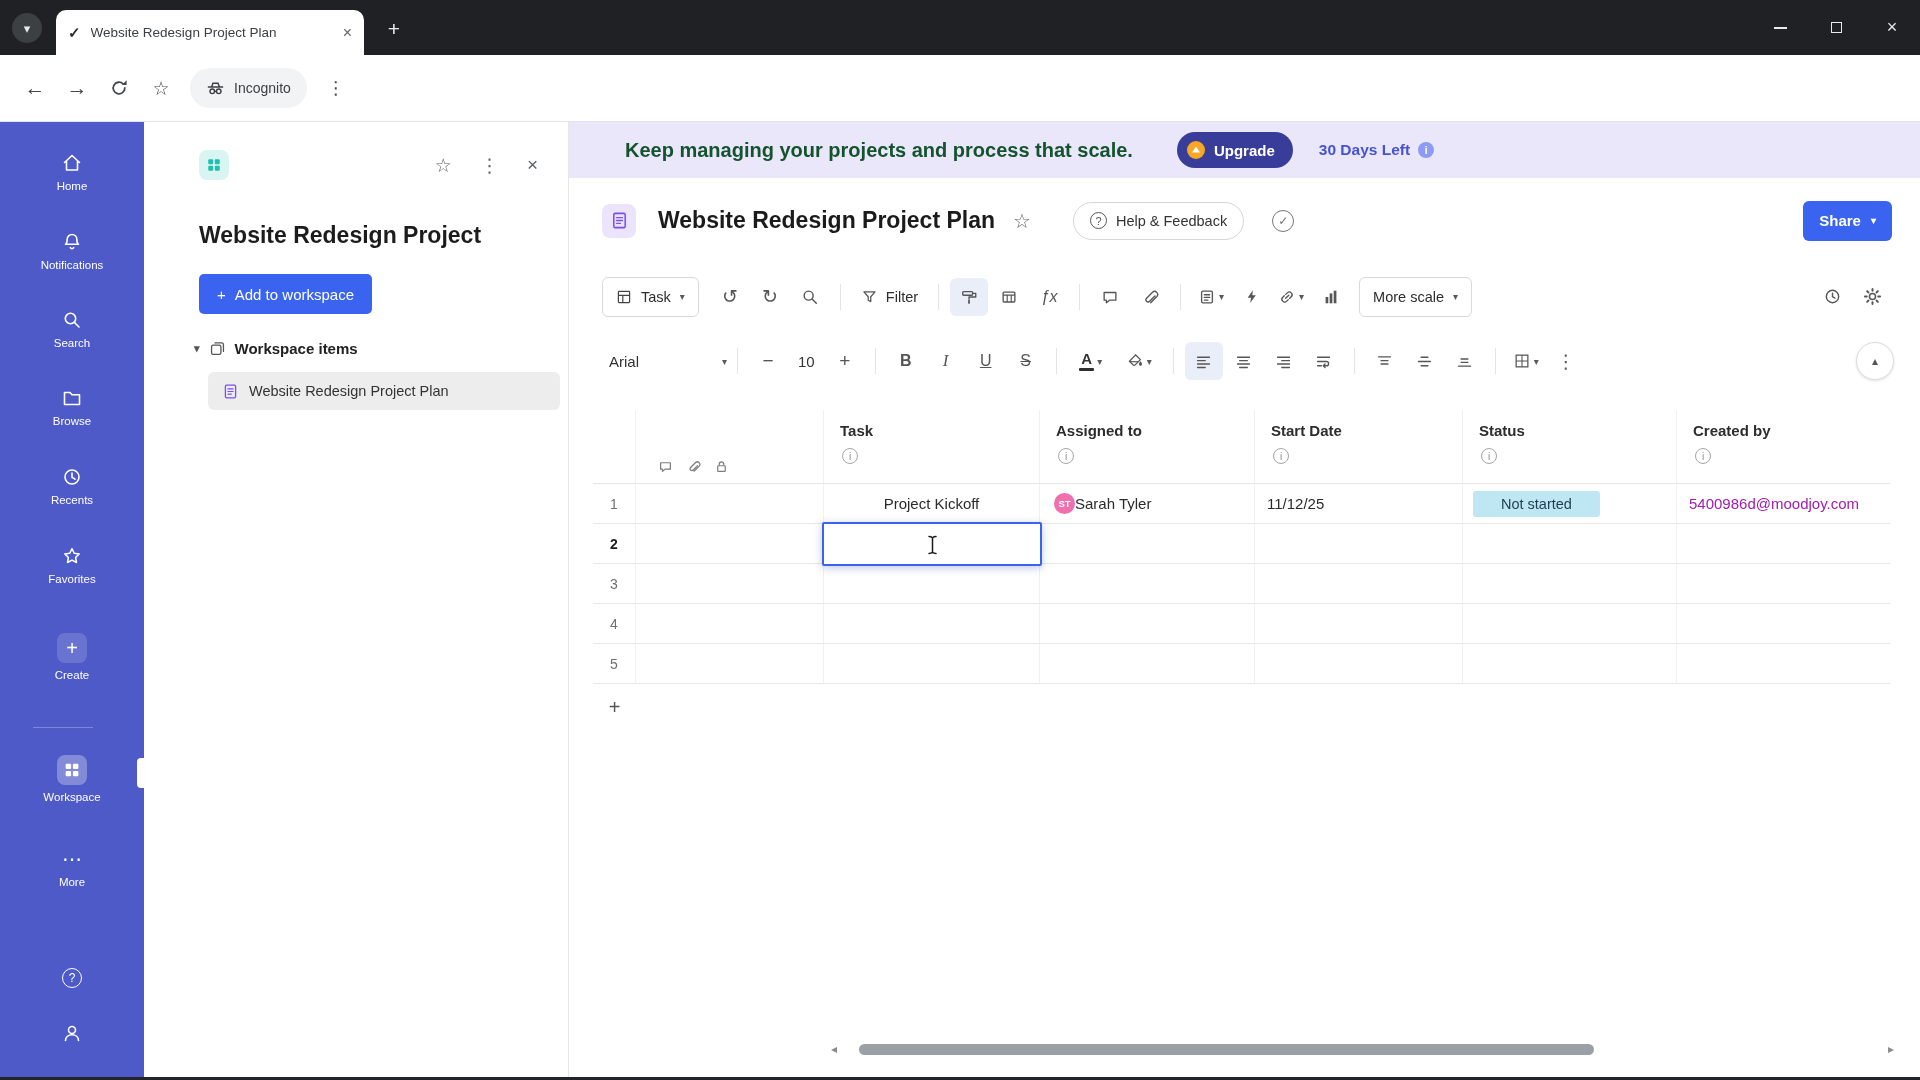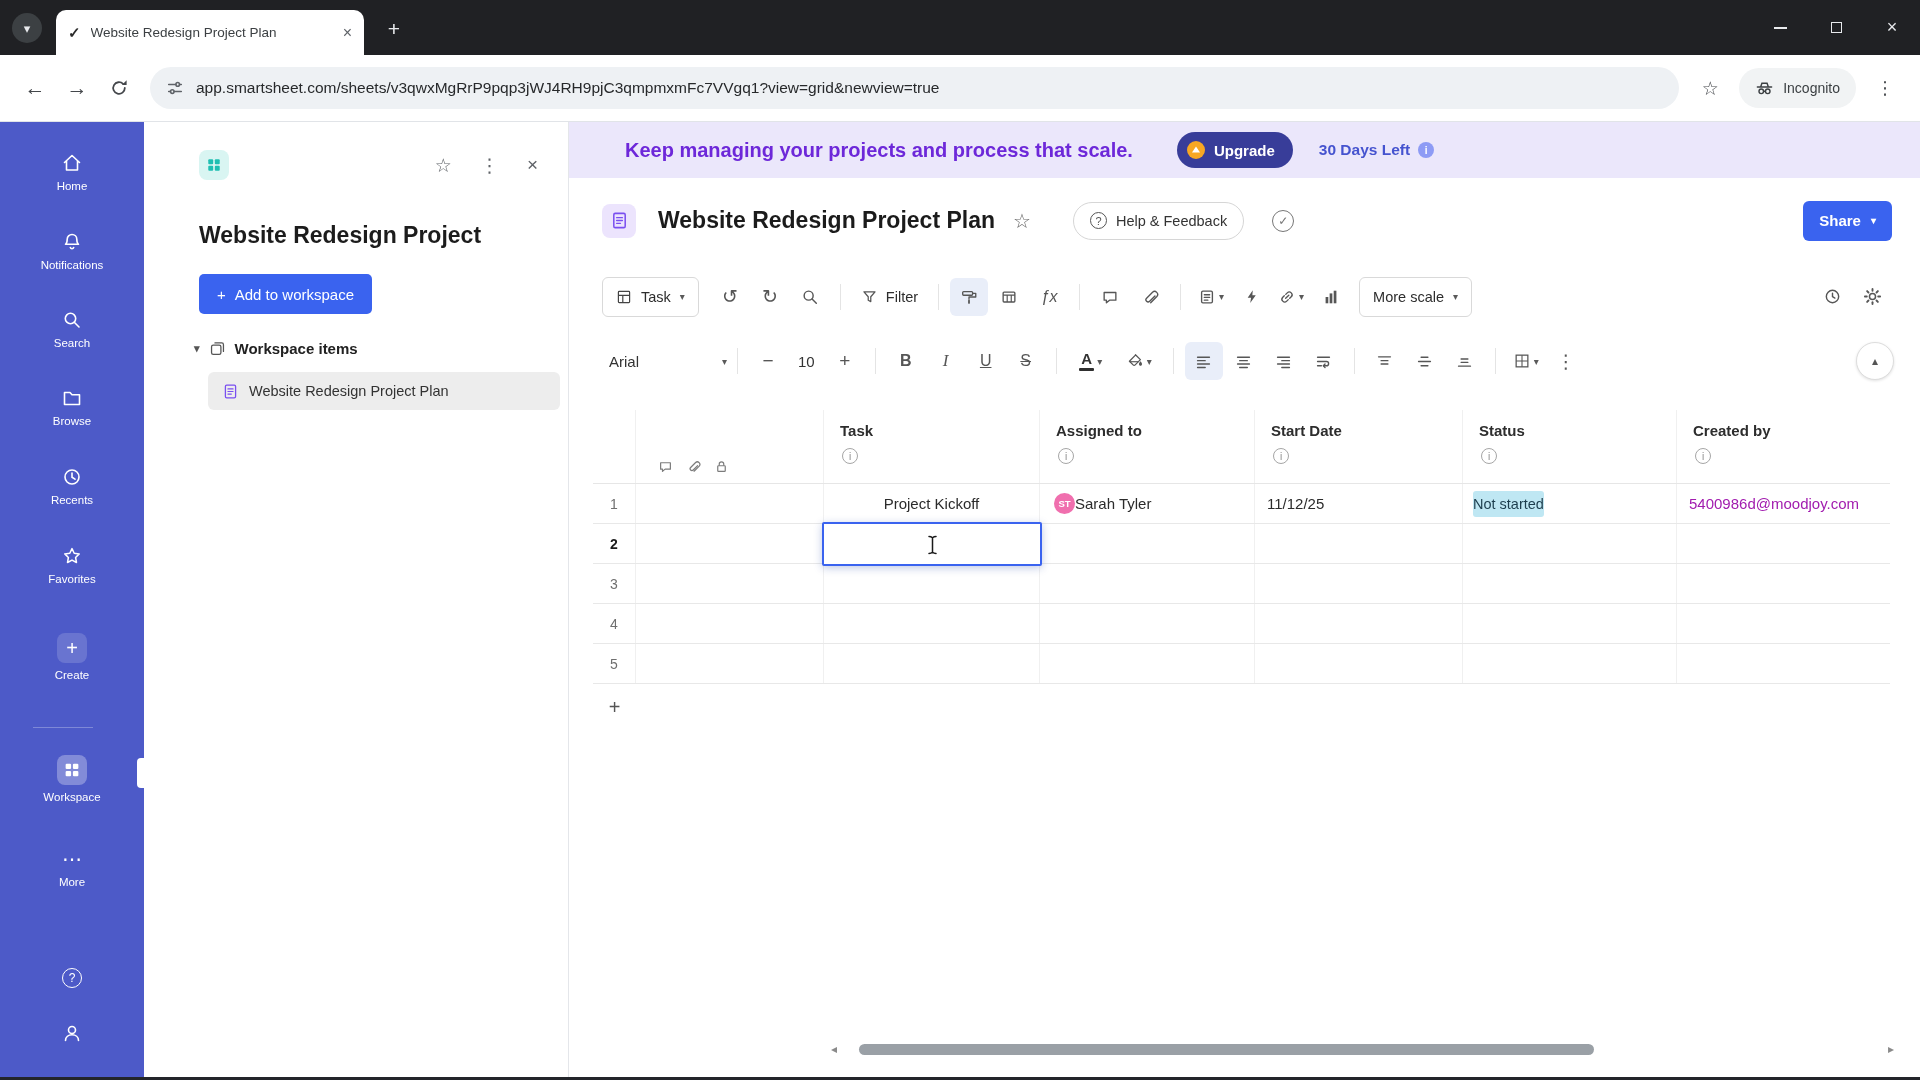--- a/index.html
+++ b/index.html
@@ -49,21 +49,21 @@
   .panel-title{position:absolute;top:100px;left:55px;font-size:23px;font-weight:bold;color:#1c1c1c;}
   .add-btn{position:absolute;top:152px;left:55px;height:40px;background:#3a63ef;color:#fff;font-size:15px;border-radius:5px;display:flex;align-items:center;gap:9px;padding:0 18px;cursor:pointer;}
   .ws-section{position:absolute;top:218px;left:50px;display:flex;align-items:center;gap:9px;font-size:15px;font-weight:bold;color:#222;cursor:pointer;}
   .ws-chev{font-size:11px;color:#555;}
   .ws-item{position:absolute;top:250px;left:64px;width:352px;height:38px;background:#ededed;border-radius:6px;display:flex;align-items:center;gap:10px;padding:0 14px;font-size:14.5px;color:#333;cursor:pointer;}
 
   
   .main{flex:1;position:relative;background:#fff;min-width:0;}
 
   .banner{position:absolute;top:0;left:0;right:0;height:56px;background:#ebe7fb;display:flex;align-items:center;padding-left:56px;}
-  .banner-msg{font-size:20px;font-weight:bold;color:#6d28d9;}
+  .banner-msg{font-size:20px;font-weight:bold;color:#14532d;}
   .upgrade-btn{margin-left:44px;height:36px;border-radius:18px;background:#383d99;color:#fff;font-size:15px;font-weight:bold;display:flex;align-items:center;gap:9px;padding:0 18px 0 10px;cursor:pointer;}
   .upg-ico{width:18px;height:18px;border-radius:50%;background:#f7a723;display:flex;align-items:center;justify-content:center;}
   .days-left{margin-left:26px;font-size:15.5px;font-weight:bold;color:#4553cf;display:flex;align-items:center;gap:8px;}
   .info-dot{width:16px;height:16px;border-radius:50%;background:#8d9bf5;color:#fff;font-size:10px;display:flex;align-items:center;justify-content:center;}
 
   .sheet-head{position:absolute;top:56px;left:0;right:0;height:85px;display:flex;align-items:center;padding:0 28px 0 33px;}
   .sheet-ico{width:34px;height:34px;border-radius:8px;background:#ece4fd;display:flex;align-items:center;justify-content:center;}
   .sheet-title{margin-left:22px;font-size:23px;font-weight:bold;color:#1b1b1b;}
   .head-star{margin-left:18px;font-size:20px;color:#6a6a6a;cursor:pointer;}
   .helpfb{margin-left:42px;height:38px;border:1px solid #d6d6d6;border-radius:19px;display:flex;align-items:center;gap:9px;padding:0 16px;font-size:14.5px;color:#333;cursor:pointer;}
@@ -109,21 +109,21 @@
   .h-label{font-size:15px;font-weight:bold;color:#2d2d2d;}
   .h-info{margin-top:9px;margin-left:2px;width:16px;height:16px;border:1.5px solid #a6a6a6;border-radius:50%;color:#8d8d8d;font-size:10px;display:flex;align-items:center;justify-content:center;cursor:pointer;}
   .h-icons{display:flex;align-items:flex-end;gap:13px;padding:0 0 9px 22px;border-right:1px solid #f0f0f0;}
   .row-num{display:flex;align-items:center;justify-content:center;font-size:14px;color:#6f6f6f;border-right:1px solid #f0f0f0;cursor:pointer;}
   .row-num.active{color:#1b1b1b;font-weight:bold;}
   .c-task{justify-content:center;font-size:15px;color:#2b2b2b;cursor:cell;align-items:center;}
   .c-assigned{padding-left:14px;font-size:15px;color:#2b2b2b;cursor:cell;}
   .avatar{width:21px;height:21px;border-radius:50%;background:#f06fae;color:#fff;font-size:9.5px;font-weight:bold;display:flex;align-items:center;justify-content:center;flex-shrink:0;}
   .c-date{padding-left:12px;font-size:15px;color:#2b2b2b;cursor:cell;}
   .c-status{padding-left:10px;cursor:cell;}
-  .badge{background:#bfe7f3;color:#1c3d4d;font-size:14.5px;padding:5px 0;border-radius:3px;white-space:nowrap;}
+  .badge{background:#bfe7f3;color:#1c3d4d;font-size:14.5px;padding:5px 28px;border-radius:3px;white-space:nowrap;}
   .c-created{padding-left:12px;font-size:15px;color:#a21caf;white-space:nowrap;overflow:hidden;cursor:cell;}
   .add-row{margin-top:12px;width:43px;text-align:center;font-size:20px;color:#555;cursor:pointer;}
   .active-cell{position:absolute;left:229px;top:112px;width:220px;height:44px;background:#fff;border:2px solid #3a63ef;border-radius:2px;box-shadow:0 2px 8px rgba(26,61,161,.28);z-index:5;cursor:text;}
   .ibeam{position:absolute;left:102px;top:10px;}
 
   
   .hscroll{position:absolute;left:262px;right:26px;bottom:24px;height:14px;display:flex;align-items:center;gap:8px;}
   .hs-arrow{color:#8a8a8a;font-size:12px;cursor:pointer;}
   .hs-track{flex:1;height:11px;position:relative;}
   .hs-thumb{position:absolute;left:14px;top:0;height:11px;width:71%;background:#9aa0a6;border-radius:6px;cursor:grab;}
@@ -159,28 +159,20 @@
 
   <div class="ctoolbar">
     <span class="cbtn">←</span>
     <span class="cbtn">→</span>
     <span class="cbtn">
       <svg width="20" height="20" viewBox="0 0 20 20">
           <path d="M15.8 10a5.8 5.8 0 1 1-1.7-4.1" stroke="#44474b" stroke-width="1.8" fill="none" stroke-linecap="round"></path>
           <polygon points="13.0,6.9 17.6,6.9 17.6,2.3" fill="#44474b"></polygon>
         </svg>
     </span>
-    <div class="urlbar">
-      <svg width="18" height="18" viewBox="0 0 20 20">
-          <path d="M3 6 h8 M15 6 h2 M3 14 h2 M9 14 h8" stroke="#5f6368" stroke-width="1.7" fill="none" stroke-linecap="round"></path>
-          <circle cx="13" cy="6" r="2" stroke="#5f6368" stroke-width="1.7" fill="none"></circle>
-          <circle cx="7" cy="14" r="2" stroke="#5f6368" stroke-width="1.7" fill="none"></circle>
-        </svg>
-      <span class="url-text">app.smartsheet.com/sheets/v3qwxMgRrP9pqp3jWJ4RH9pjC3qmpmxmFc7VVgq1?view=grid&amp;newview=true</span>
-    </div>
     <span class="cbtn" style="font-size:19px">☆</span>
     <div class="incog">
       <svg width="19" height="19" viewBox="0 0 20 20">
           <path d="M2.5 8.5 h15 M6 8.2 l1.3-3.7 h5.4 L14 8.2" stroke="#3c4043" stroke-width="1.5" fill="none" stroke-linecap="round"></path>
           <circle cx="6.6" cy="13" r="2.4" stroke="#3c4043" stroke-width="1.5" fill="none"></circle>
           <circle cx="13.4" cy="13" r="2.4" stroke="#3c4043" stroke-width="1.5" fill="none"></circle>
           <path d="M9 13 h2" stroke="#3c4043" stroke-width="1.5"></path>
         </svg>
       <span>Incognito</span>
     </div>

